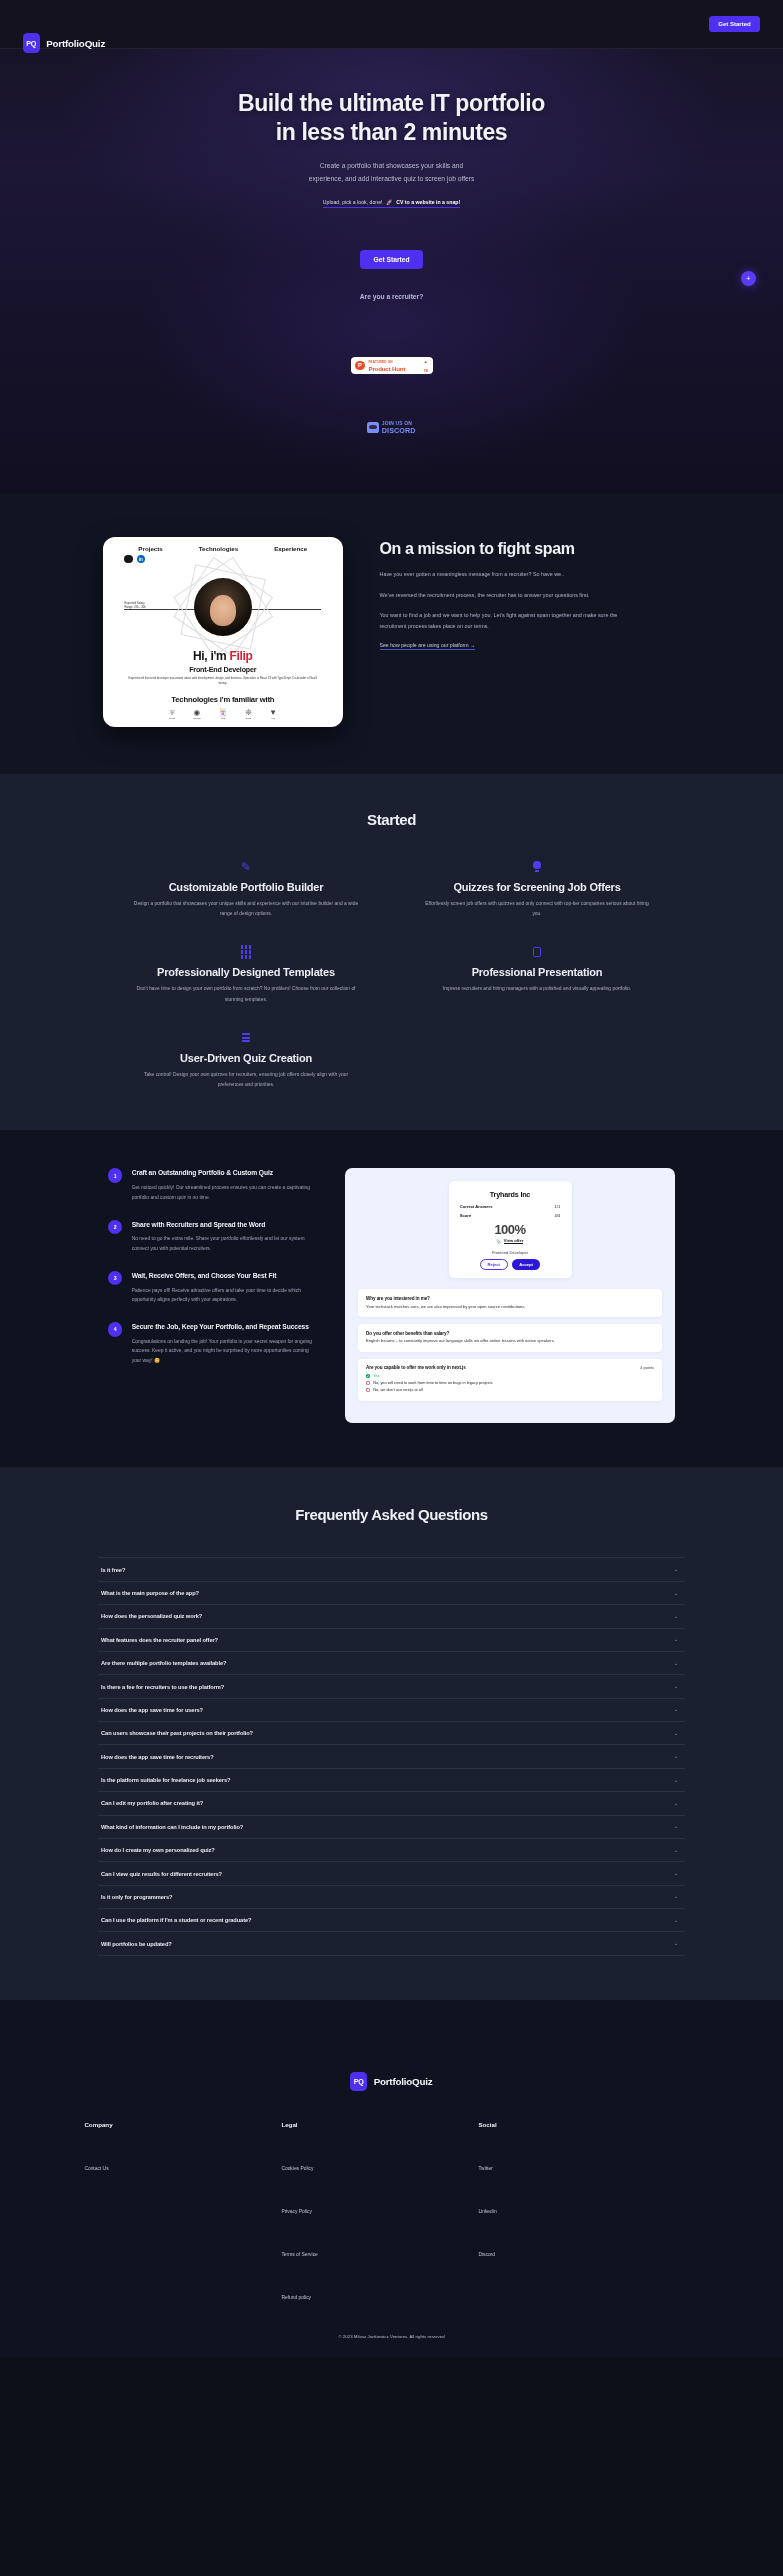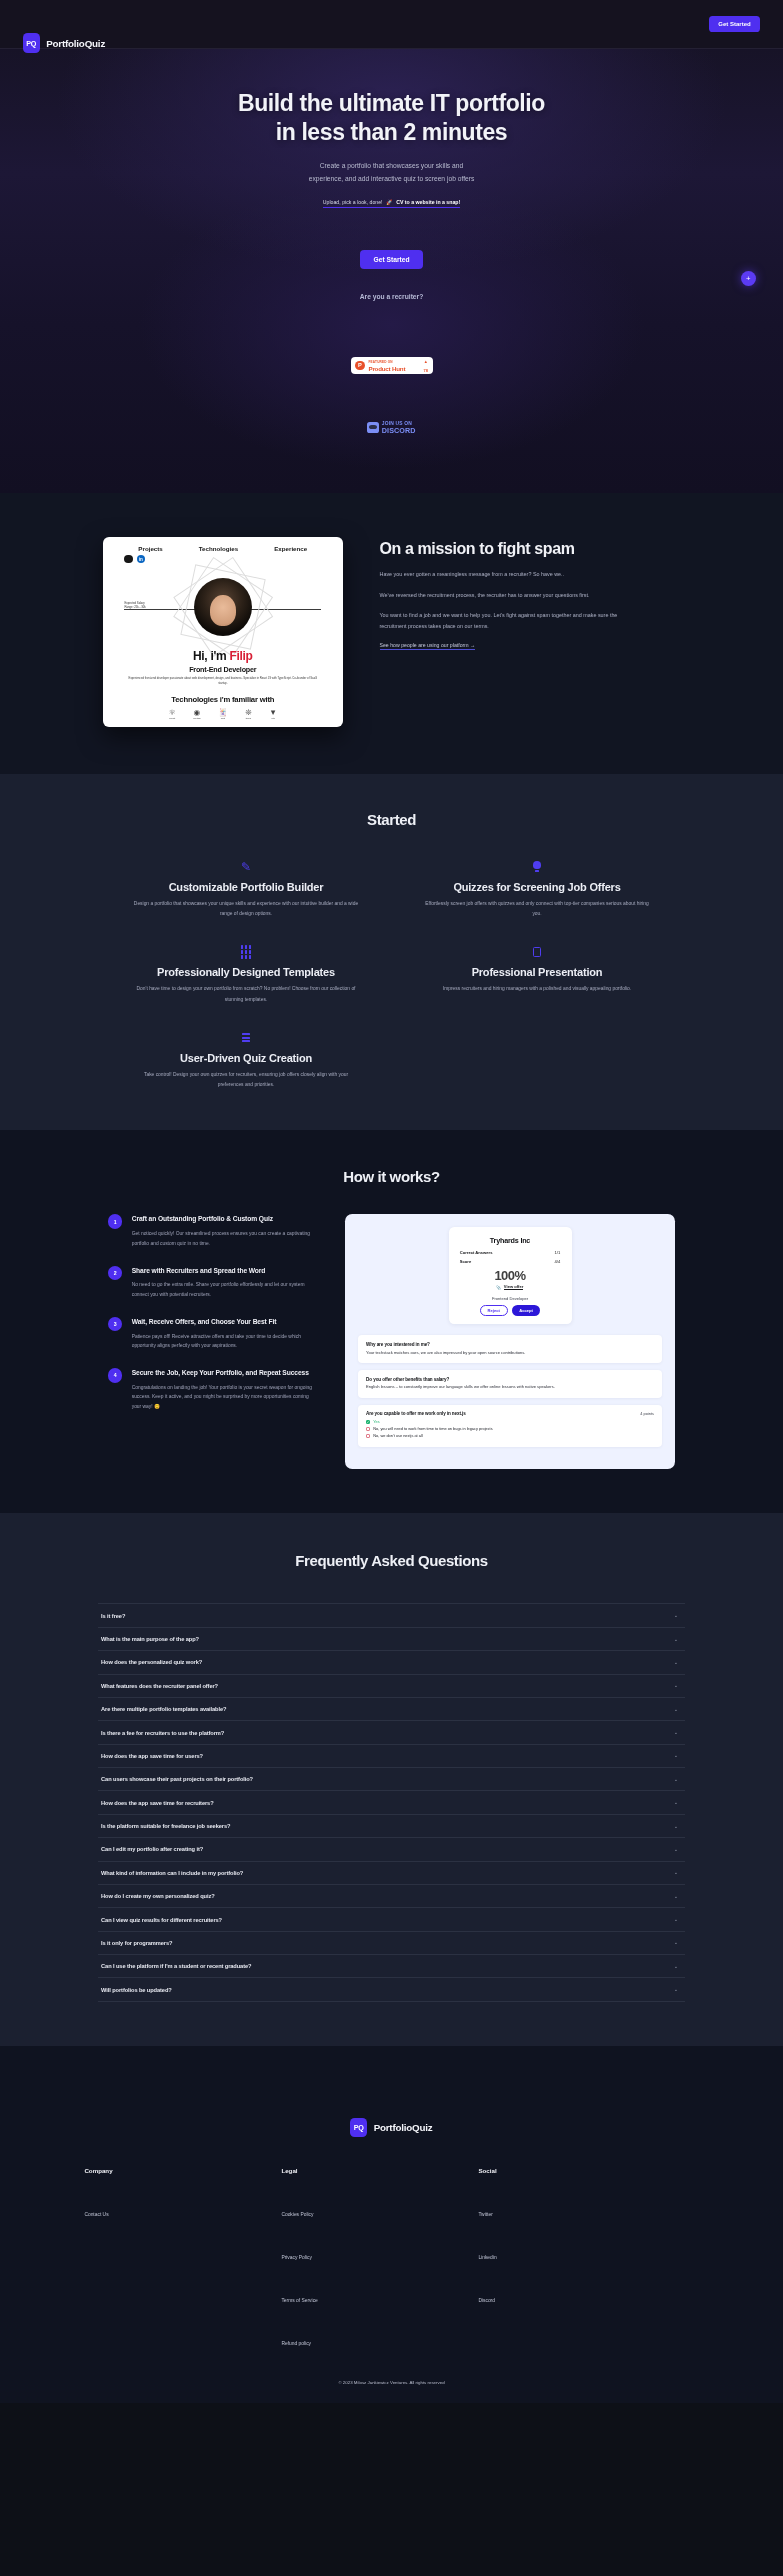--- a/index.html
+++ b/index.html
@@ -127,21 +127,21 @@
   }
   .cv-wrap { position:relative; width:263px; flex:none; }
   .dots {
     position:absolute; left:-8.2px; top:-6.2px; width:242px; height:206px;
     background-image:radial-gradient(#2a3044 0.6px, transparent 0.6px);
     background-size:11.3px 11.3px;
     opacity:.75;
   }
   .cv-card {
     position:relative; margin-left:10.3px; width:240px; height:190px;
-    background:#fff; border-radius:6px; overflow:hidden;
+    background:#fff; border-radius:12px; overflow:hidden;
     box-shadow:0 9.3px 24px rgba(0,0,0,.55);
     color:#121212;
   }
   .cv-nav { display:flex; justify-content:center; gap:36px; padding:8.2px 0 0; }
   .cv-nav span { font-size:6.2px; font-weight:700; color:#161616; }
   .cv-socials { display:flex; gap:4.1px; padding:3.1px 0 0 21.6px; }
   .gh-ic, .li-ic { width:8.2px; height:8.2px; border-radius:50%; }
   .gh-ic { background:#161616; }
   .li-ic { background:#0a66c2; color:#fff; font-size:4.6px; font-weight:700;
            display:flex; align-items:center; justify-content:center; }
@@ -507,21 +507,20 @@
           </span>
       </div>
       <h3>User-Driven Quiz Creation</h3>
       <p>Take control! Design your own quizzes for recruiters, ensuring job offers closely align with your preferences and priorities.</p>
     </div>
 
   </div>
 </section>
 
 <section class="how">
-  <h2>How it works?</h2>
   <div class="how-inner">
 
     <div class="steps">
       <div class="step">
         <span class="step-num">1</span>
         <div class="step-body">
           <h3>Craft an Outstanding Portfolio &amp; Custom Quiz</h3>
           <p>Get noticed quickly! Our streamlined process ensures you can create a captivating portfolio and custom quiz in no time.</p>
         </div>
       </div>

